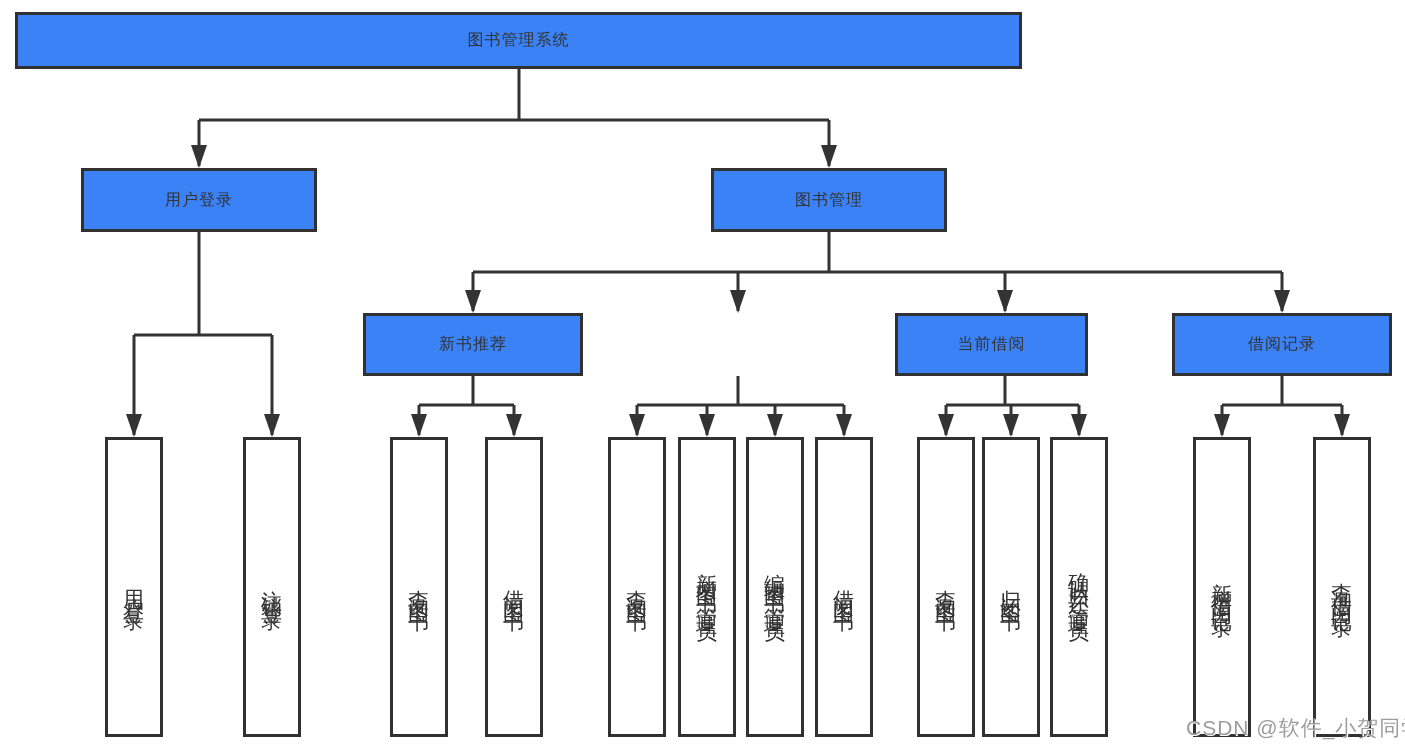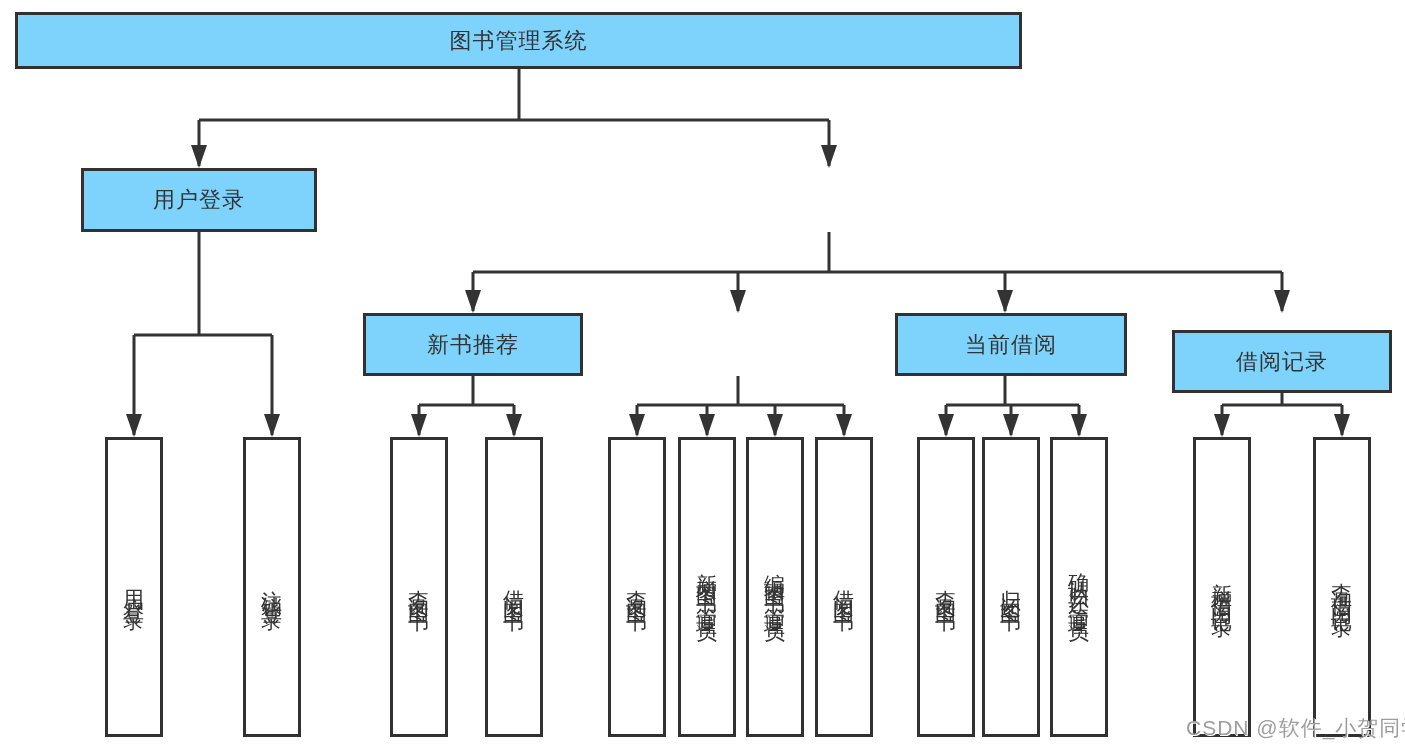--- a/index.html
+++ b/index.html
@@ -14,25 +14,25 @@
   }
   #connectors {
     position: absolute;
     left: 0; top: 0;
     width: 1405px; height: 747px;
   }
   .hbox {
     position: absolute;
     box-sizing: border-box;
     border: 3px solid #313131;
-    background: #7dd3fc;
+    background: #3b82f6;
     display: flex;
     align-items: center;
     justify-content: center;
-    font-size: 22px;
+    font-size: 16px;
     letter-spacing: 1px;
     color: #333333;
     z-index: 2;
   }
   .vbox {
     position: absolute;
     box-sizing: border-box;
     border: 3px solid #313131;
     background: #ffffff;
     display: flex;
@@ -103,28 +103,31 @@
     </g>
   </svg>
 
   <div class="hbox" style="left:15px; top:12px; width:1007px; height:57px;">
     <span>图书管理系统</span>
   </div>
 
   <div class="hbox" style="left:81px; top:168px; width:236px; height:64px;">
     <span>用户登录</span>
   </div>
+  <div class="hbox" style="left:711px; top:168px; width:236px; height:64px;">
+    <span>图书管理</span>
+  </div>
 
   <div class="hbox" style="left:363px; top:313px; width:220px; height:63px;font-family:Liberation Mono, monospace;">
     <span>新书推荐</span>
   </div>
-  <div class="hbox" style="left:895px; top:313px; width:232px; height:63px;">
+  <div class="hbox" style="left:895px; top:313px; width:193px; height:63px;">
     <span>当前借阅</span>
   </div>
-  <div class="hbox" style="left:1172px; top:313px; width:220px; height:63px;margin-top:17px;">
+  <div class="hbox" style="left:1172px; top:313px; width:220px; height:63px;">
     <span>借阅记录</span>
   </div>
 
   <div class="vbox" style="left:105px;">
     <span class="vtext">用户登录</span>
   </div>
   <div class="vbox" style="left:243px;">
     <span class="vtext">注销登录</span>
   </div>
 

